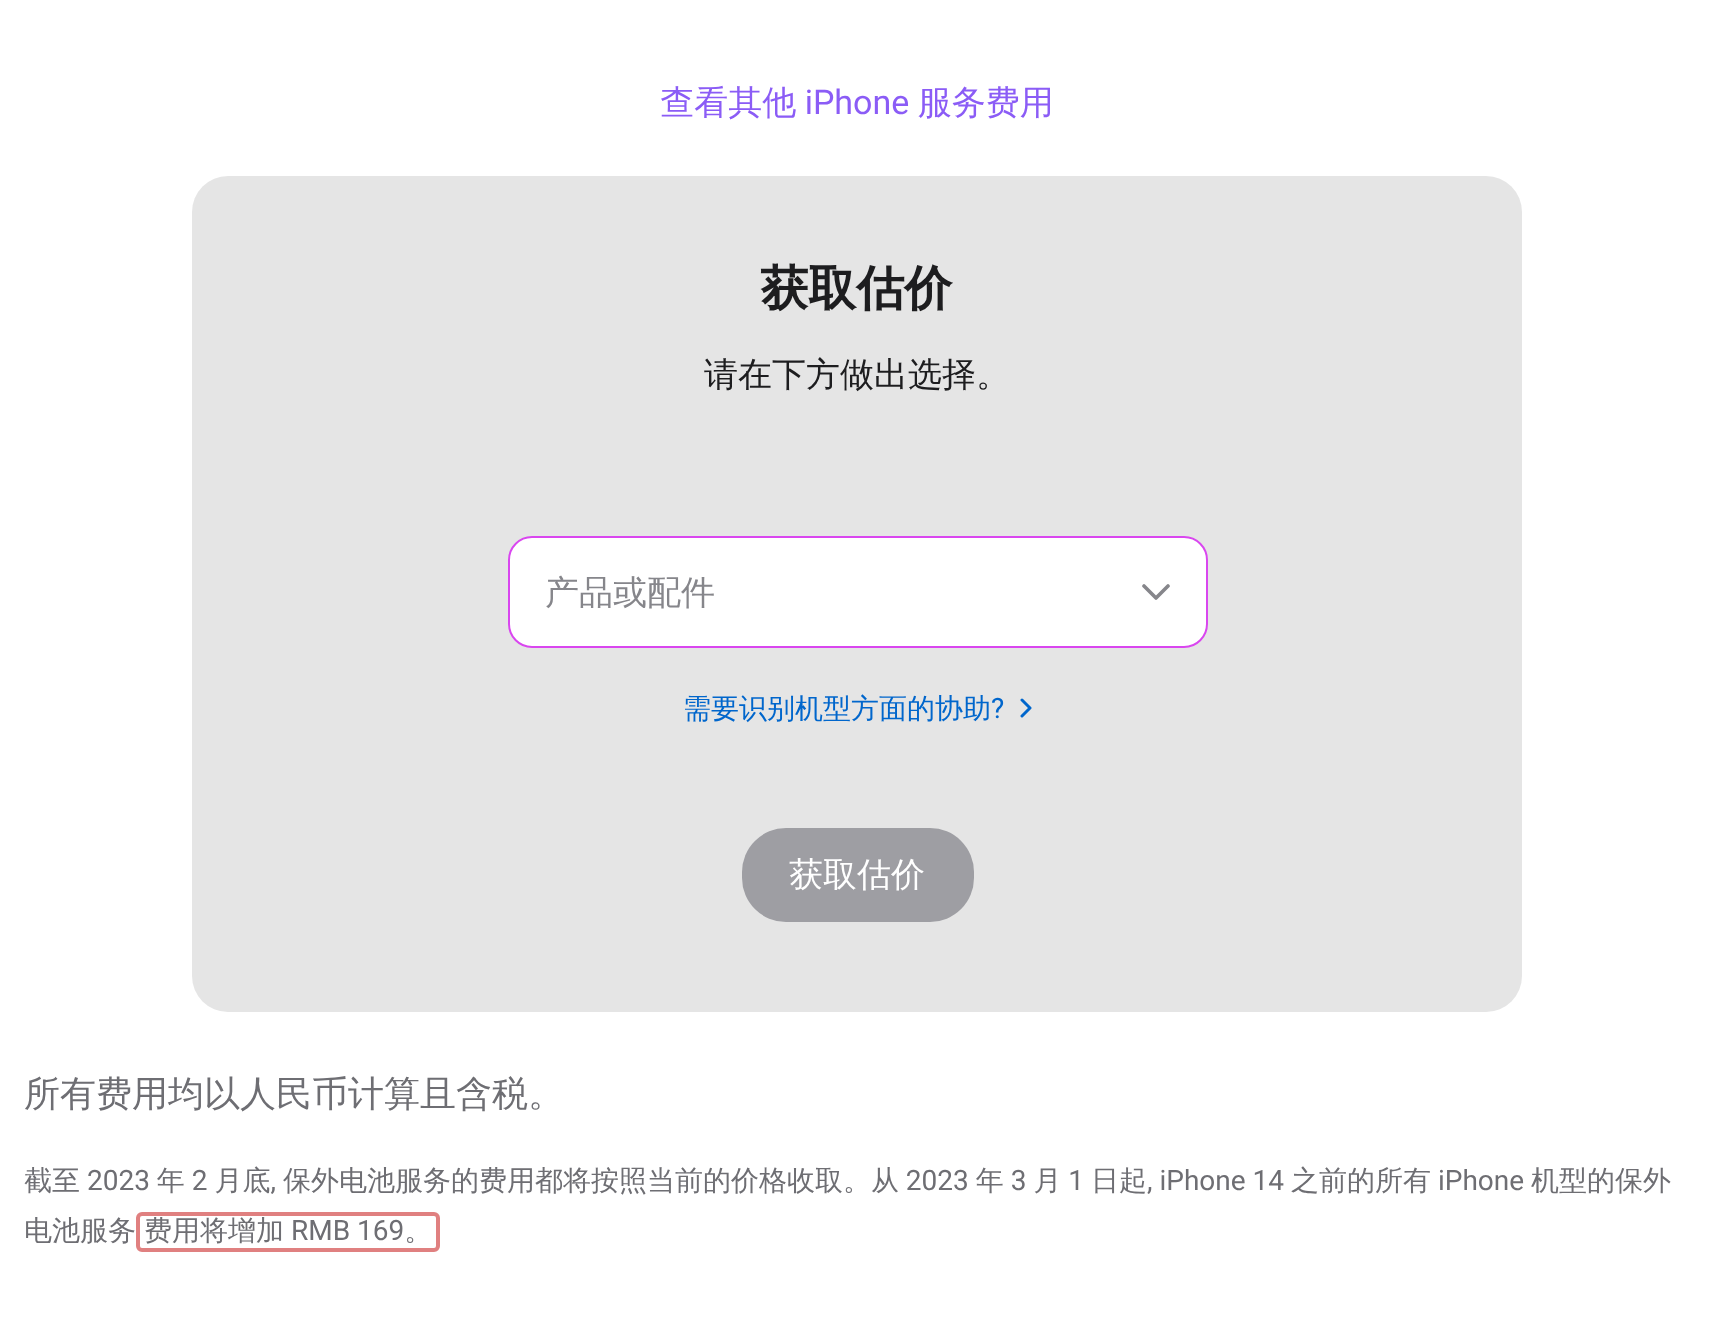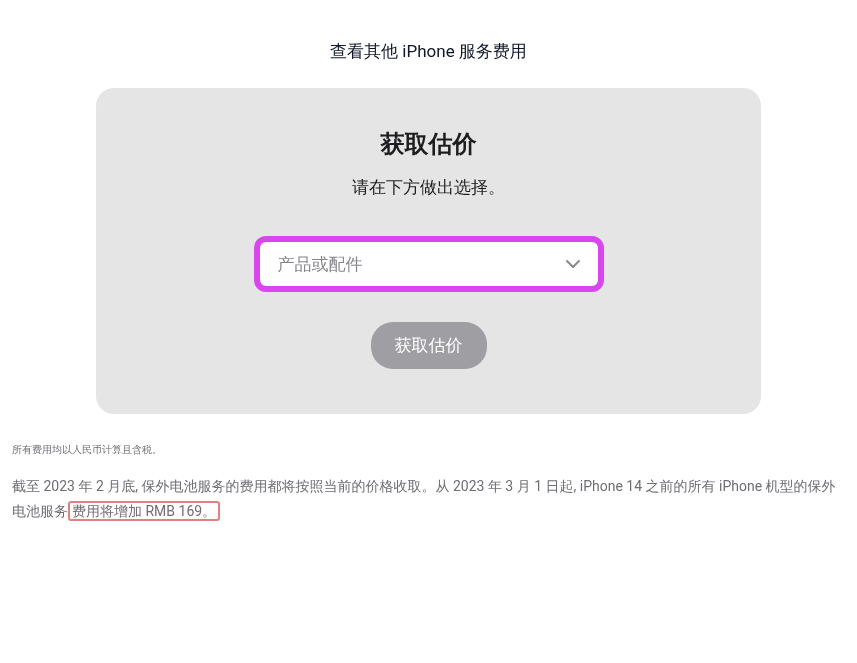--- a/index.html
+++ b/index.html
@@ -17,21 +17,21 @@
     .container {
       width: 100%;
       padding: 0 10px;
     }
     .top-link {
       text-align: center;
       padding-top: 40px;
       padding-bottom: 25px;
     }
     .top-link a {
-      color: #0f172a;
+      color: #8b5cf6;
       text-decoration: none;
       font-size: 17px;
       cursor: pointer;
     }
     .card {
       background: #e5e5e5;
       border-radius: 18px;
       width: 665px;
       margin: 0 auto;
       padding: 40px 50px 45px 50px;
@@ -40,32 +40,32 @@
       text-align: center;
       font-size: 24px;
       font-weight: 600;
       color: #1d1d1f;
       margin-bottom: 16px;
     }
     .card-subtitle {
       text-align: center;
       font-size: 17px;
       color: #1d1d1f;
-      margin-bottom: 37px;
+      margin-bottom: 69px;
     }
     .select-wrapper {
       width: 350px;
       margin: 0 auto 30px auto;
       position: relative;
     }
     .select-box {
       width: 100%;
       height: 56px;
       background: #ffffff;
-      border: 6px solid #d946ef;
+      border: 1px solid #d946ef;
       border-radius: 12px;
       padding: 0 45px 0 18px;
       font-size: 17px;
       color: #86868b;
       cursor: pointer;
       display: flex;
       align-items: center;
       position: relative;
     }
     .chevron {
@@ -111,21 +111,21 @@
       padding: 12px 24px;
       font-size: 17px;
       cursor: pointer;
     }
     .footer-text {
       width: 100%;
       padding: 0 2px;
       margin-top: 28px;
     }
     .footer-line1 {
-      font-size: 10px;
+      font-size: 18px;
       color: #6e6e73;
       margin-bottom: 16px;
       line-height: 1.6;
     }
     .footer-line2 {
       font-size: 14px;
       color: #6e6e73;
       line-height: 1.8;
       position: relative;
     }
@@ -153,20 +153,30 @@
         <span>产品或配件</span>
         <span class="chevron">
           <svg viewBox="0 0 14 8" fill="none">
               <path d="M1 1L7 7L13 1" stroke="#86868b" stroke-width="1.8" stroke-linecap="round" stroke-linejoin="round"></path>
             </svg>
         </span>
       </div>
     </div>
 
 
+    <div class="help-link">
+      <a>
+        <span>需要识别机型方面的协助?</span>
+        <span class="help-chevron">
+          <svg viewBox="0 0 6 10" fill="none">
+              <path d="M1 1L5 5L1 9" stroke="#0066cc" stroke-width="1.5" stroke-linecap="round" stroke-linejoin="round"></path>
+            </svg>
+        </span>
+      </a>
+    </div>
 
     <button class="estimate-button">获取估价</button>
   </div>
 
   <div class="footer-text">
     <p class="footer-line1">所有费用均以人民币计算且含税。</p>
     <p class="footer-line2">
       <span>截至 2023 年 2 月底, 保外电池服务的费用都将按照当前的价格收取。从 2023 年 3 月 1 日起, iPhone 14 之前的所有 iPhone 机型的保外电池服务</span><span class="highlight-box">费用将增加 RMB 169。</span>
     </p>
   </div>

